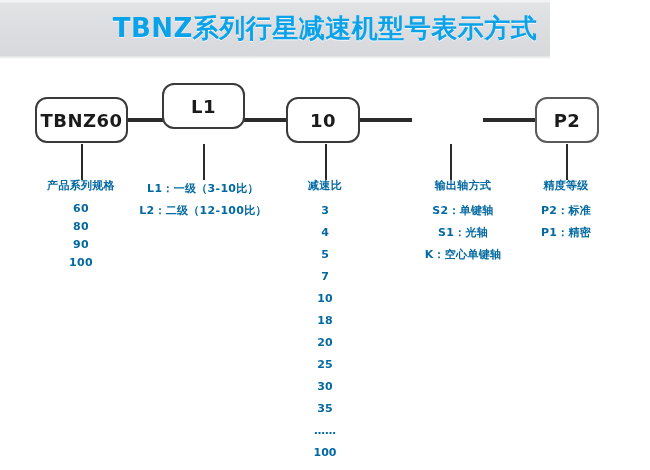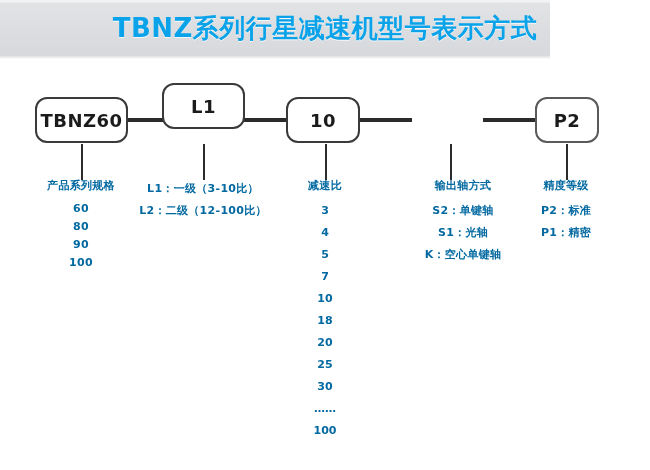--- a/index.html
+++ b/index.html
@@ -161,20 +161,21 @@
     <div class="col-head">减速比</div>
     <div class="ratio-item">3</div>
     <div class="ratio-item">4</div>
     <div class="ratio-item">5</div>
     <div class="ratio-item">7</div>
     <div class="ratio-item">10</div>
     <div class="ratio-item">18</div>
     <div class="ratio-item">20</div>
     <div class="ratio-item">25</div>
     <div class="ratio-item">30</div>
+    <div class="ratio-item">35</div>
     <div class="ratio-item">……</div>
     <div class="ratio-item">100</div>
   </div>
 
   <div class="col" style="left:398px; top:119px; width:130px;">
     <div class="col-head">输出轴方式</div>
     <div class="col-item wide">S2：单键轴</div>
     <div class="col-item wide">S1：光轴</div>
     <div class="col-item wide">K：空心单键轴</div>
   </div>

